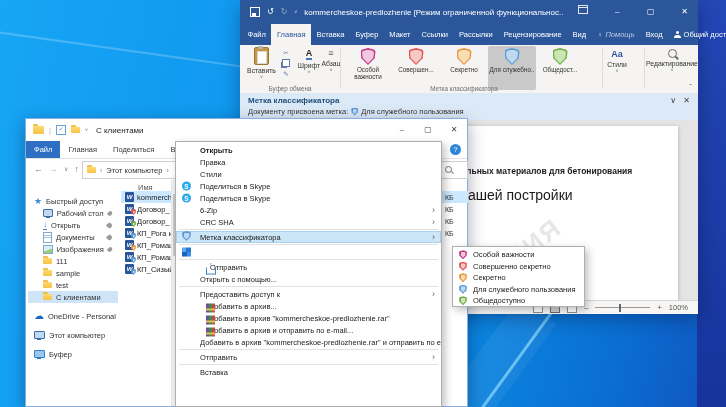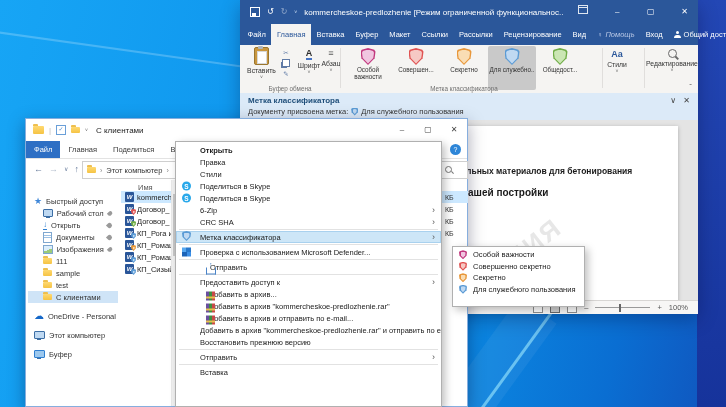--- a/index.html
+++ b/index.html
@@ -65,21 +65,21 @@
   .collapse{position:absolute;right:6px;bottom:2px;font-size:8px;color:#555;}
   .w-infobar{position:absolute;top:93px;left:0;right:0;height:27px;background:#dceaf8;}
   .ib-title{position:absolute;left:8px;top:3px;font-size:8px;font-weight:bold;color:#1f4e79;}
   .ib-line{position:absolute;left:8px;top:14px;font-size:7.5px;color:#333;display:flex;align-items:center;gap:3px;}
   .ib-line .shield{width:7px;height:8px;}
   .ib-ctl{position:absolute;top:3px;font-size:8px;color:#444;}
   .w-doc{position:absolute;top:120px;left:0;right:0;height:180px;background:#e4e4e4;overflow:hidden;}
   .page{position:absolute;left:68px;top:6px;width:370px;height:178px;background:#fff;box-shadow:0 1px 4px rgba(0,0,0,.25);}
   .doc-h{position:absolute;left:164px;top:6px;font-size:15px;color:#bcbcbc;white-space:nowrap;}
   .doc-b1{position:absolute;left:158px;top:40px;font-size:8.5px;font-weight:bold;color:#1a1a1a;white-space:nowrap;}
-  .doc-b2{position:absolute;left:160px;top:61px;font-size:10px;font-weight:bold;color:#1a1a1a;white-space:nowrap;}
+  .doc-b2{position:absolute;left:160px;top:61px;font-size:14px;font-weight:normal;color:#1a1a1a;white-space:nowrap;}
   .doc-t{position:absolute;left:166px;top:83px;font-size:8px;color:#222;white-space:nowrap;}
   .doc-wm{position:absolute;left:195px;top:102px;font-size:26px;font-weight:bold;color:rgba(120,120,120,.18);transform:rotate(-38deg);letter-spacing:2px;}
   .w-status{position:absolute;top:300px;left:0;right:0;height:13px;background:#f7f6f5;border-top:1px solid #d8d6d4;
     display:flex;justify-content:flex-end;align-items:center;gap:7px;padding-right:10px;font-size:7.5px;color:#555;}
   .vic{width:8px;height:8px;border:1px solid #8f8f8f;background:#fff;}
   .vic.active{background:#cfcfcf;border-color:#6a6a6a;}
   .zl{width:55px;height:1px;background:#9a9a9a;position:relative;}
   .zl i{position:absolute;left:24px;top:-3.5px;width:2px;height:8px;background:#666;}
 
   
@@ -471,50 +471,49 @@
     </div>
     <div class="cm-sep"></div>
     <div class="cm-item hl">
       <span class="cm-ico"><span class="shield c-blue"></span></span>
       <span>Метка классификатора</span>
       <span class="cm-arrow">›</span>
     </div>
     <div class="cm-sep"></div>
     <div class="cm-item">
       <span class="cm-ico dfn"></span>
-      <span>Проверка с использованием Microsoft Defender...</span>
     </div>
     <div class="cm-sep"></div>
     <div class="cm-item">
       <span class="cm-ico shr"></span>
       <span>Отправить</span>
     </div>
+    <div class="cm-item">
+      <span>Открыть с помощью...</span>
+    </div>
     <div class="cm-sep"></div>
     <div class="cm-item">
       <span>Предоставить доступ к</span>
       <span class="cm-arrow">›</span>
     </div>
     <div class="cm-item">
       <span class="cm-ico rar"></span>
       <span>Добавить в архив...</span>
     </div>
     <div class="cm-item">
       <span class="cm-ico rar"></span>
       <span>Добавить в архив "kommercheskoe-predlozhenie.rar"</span>
     </div>
     <div class="cm-item">
       <span class="cm-ico rar"></span>
       <span>Добавить в архив и отправить по e-mail...</span>
     </div>
     <div class="cm-item">
       <span class="cm-ico rar"></span>
       <span>Добавить в архив "kommercheskoe-predlozhenie.rar" и отправить по e-mail</span>
-    </div>
-    <div class="cm-item">
-      <span>Восстановить прежнюю версию</span>
     </div>
     <div class="cm-sep"></div>
     <div class="cm-item">
       <span>Отправить</span>
       <span class="cm-arrow">›</span>
     </div>
     <div class="cm-sep"></div>
     <div class="cm-item">
       <span>Вставка</span>
     </div>
@@ -530,14 +529,18 @@
       <span>Совершенно секретно</span>
     </div>
     <div class="sm-item">
       <span class="shield c-orange"></span>
       <span>Секретно</span>
     </div>
     <div class="sm-item">
       <span class="shield c-blue"></span>
       <span>Для служебного пользования</span>
     </div>
+    <div class="sm-item">
+      <span class="shield c-green"></span>
+      <span>Общедоступно</span>
+    </div>
   </div>
 </div>
 
 </body></html>

